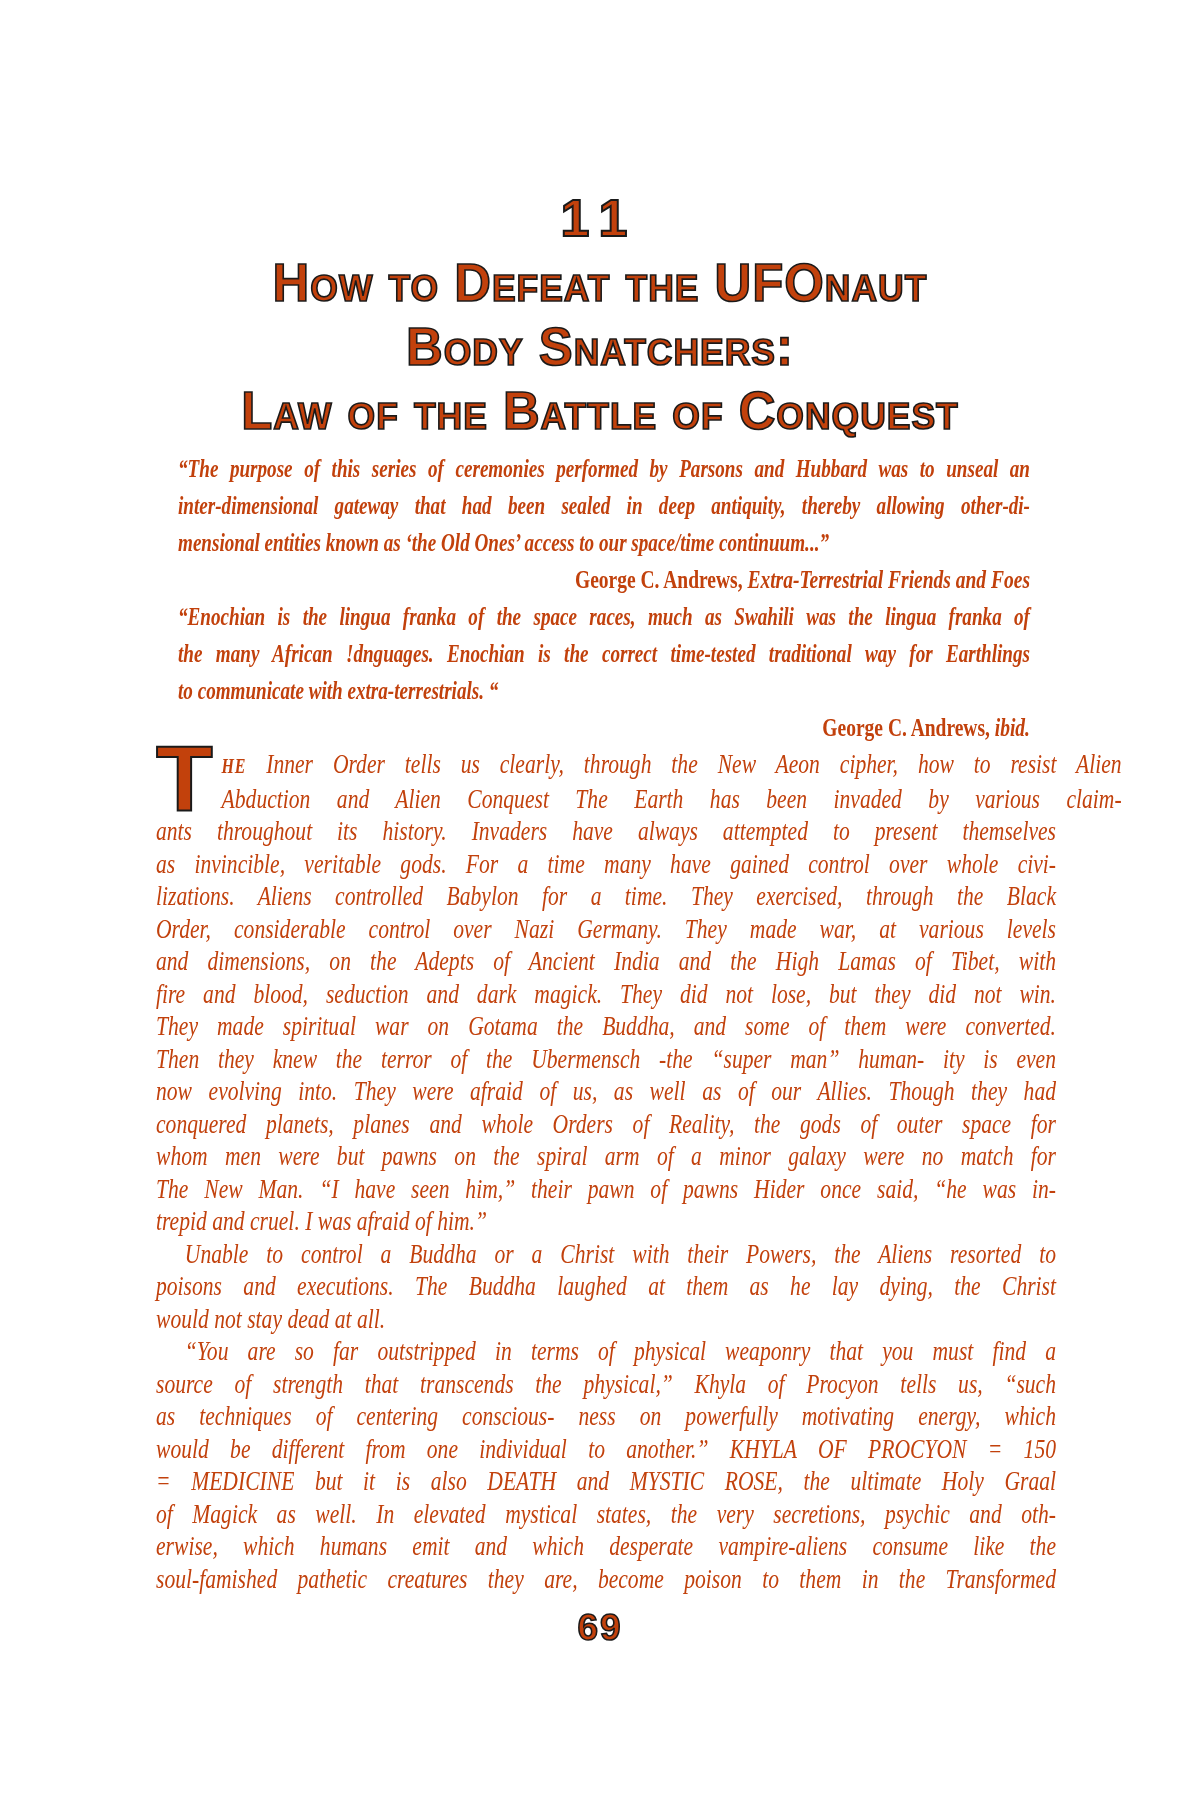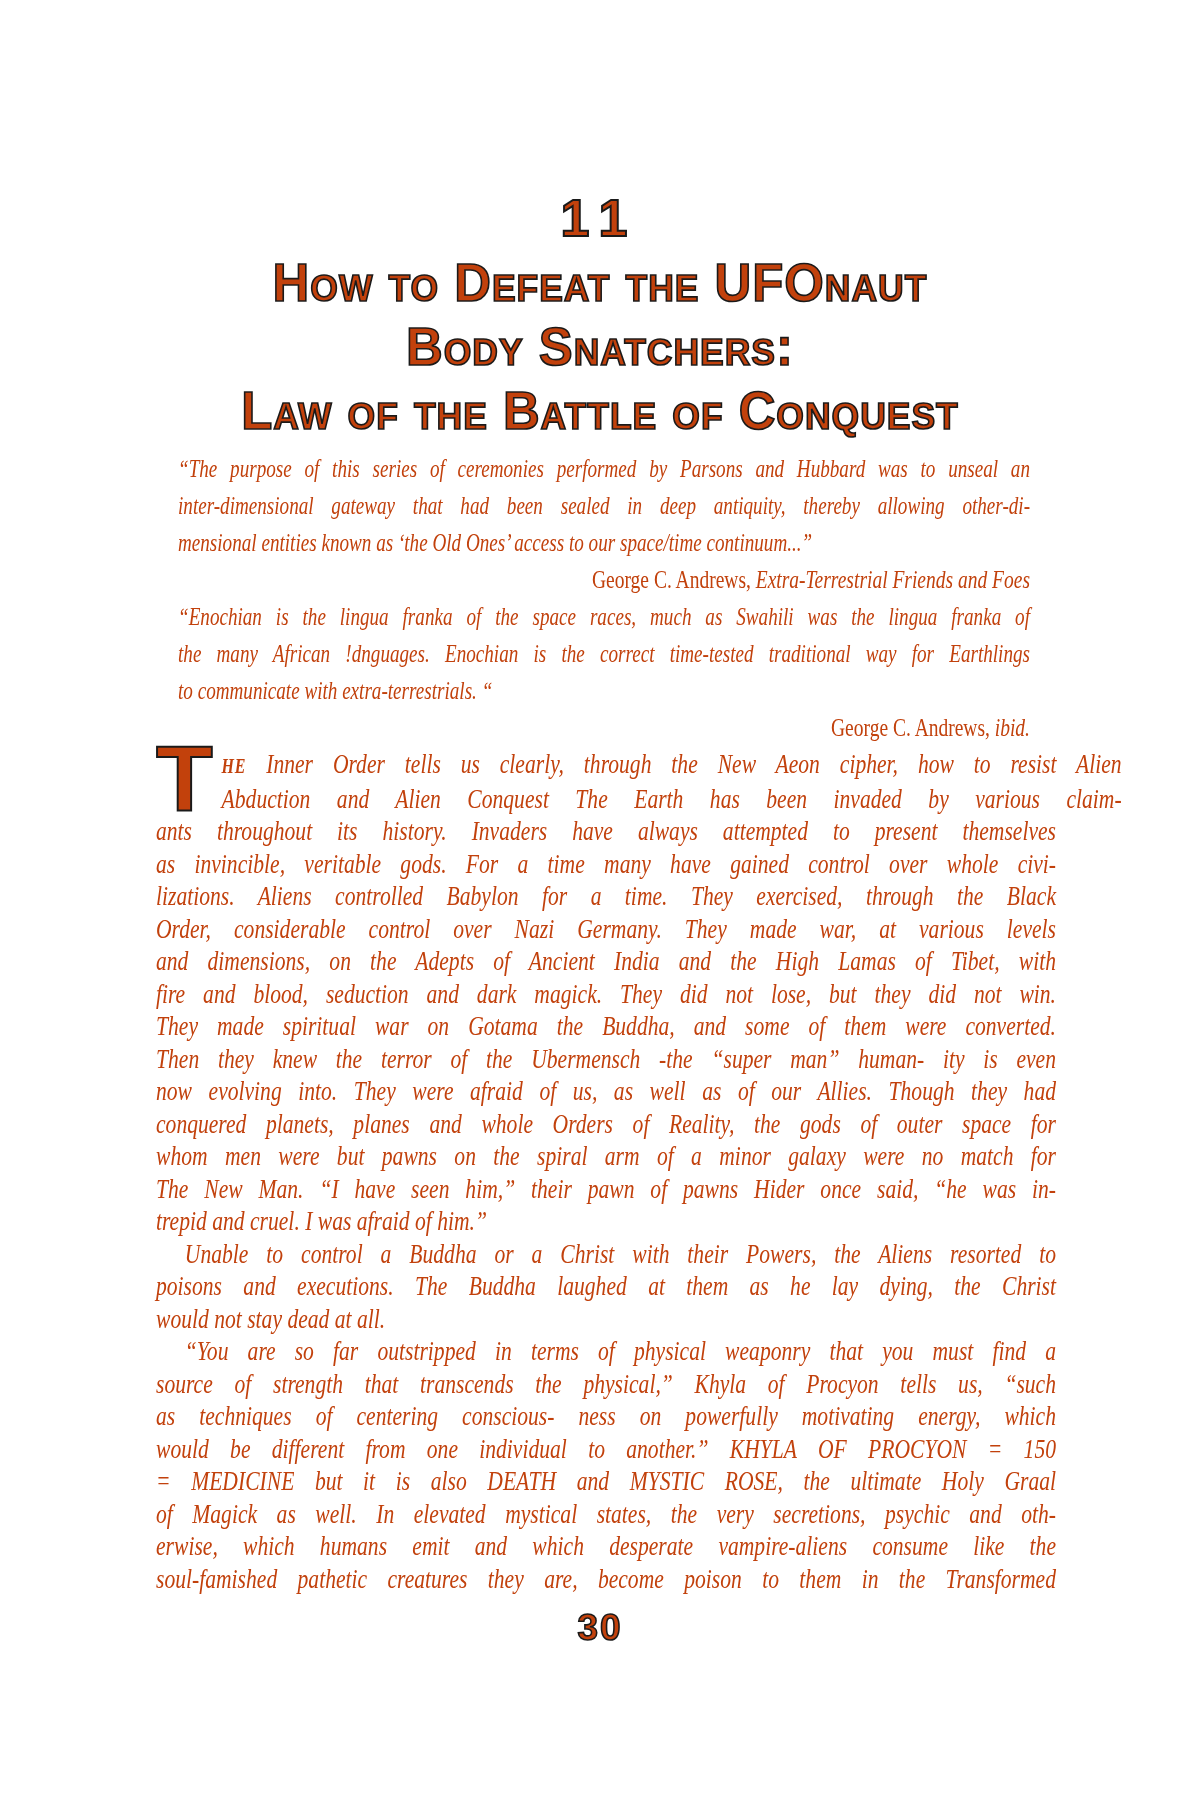--- a/index.html
+++ b/index.html
@@ -29,21 +29,21 @@
     font-family:"Liberation Sans", sans-serif;
     font-weight:bold;
     font-variant:small-caps;
     font-size:53px;line-height:64px;
     letter-spacing:1px;
     -webkit-text-stroke:1.7px #1a1a1a;
     transform:scaleX(0.96);transform-origin:50% 0;
   }
   
   .epigraph-block{
-    position:absolute;top:450px;left:178px;width:852px;
+    position:absolute;top:450px;left:178px;width:852px;font-weight:bold;
   }
   .epi-line{
     width:1136px;
     transform:scaleX(0.75);transform-origin:0 0;
     font-style:italic;
     font-size:25.5px;line-height:37px;
     text-align:justify;text-align-last:justify;
     white-space:normal;
   }
   .epi-line.last{text-align-last:auto;}
@@ -137,15 +137,15 @@
       <div class="body-line indent">“You are so far outstripped in terms of physical weaponry that you must find a</div>
       <div class="body-line">source of strength that transcends the physical,” Khyla of Procyon tells us, “such</div>
       <div class="body-line">as techniques of centering conscious- ness on powerfully motivating energy, which</div>
       <div class="body-line">would be different from one individual to another.” KHYLA OF PROCYON = 150</div>
       <div class="body-line">= MEDICINE but it is also DEATH and MYSTIC ROSE, the ultimate Holy Graal</div>
       <div class="body-line">of Magick as well. In elevated mystical states, the very secretions, psychic and oth-</div>
       <div class="body-line">erwise, which humans emit and which desperate vampire-aliens consume like the</div>
       <div class="body-line">soul-famished pathetic creatures they are, become poison to them in the Transformed</div>
     </div>
 
-  <div class="page-number">30</div>
+  <div class="page-number">69</div>
 
 </div>
 
 </body></html>

